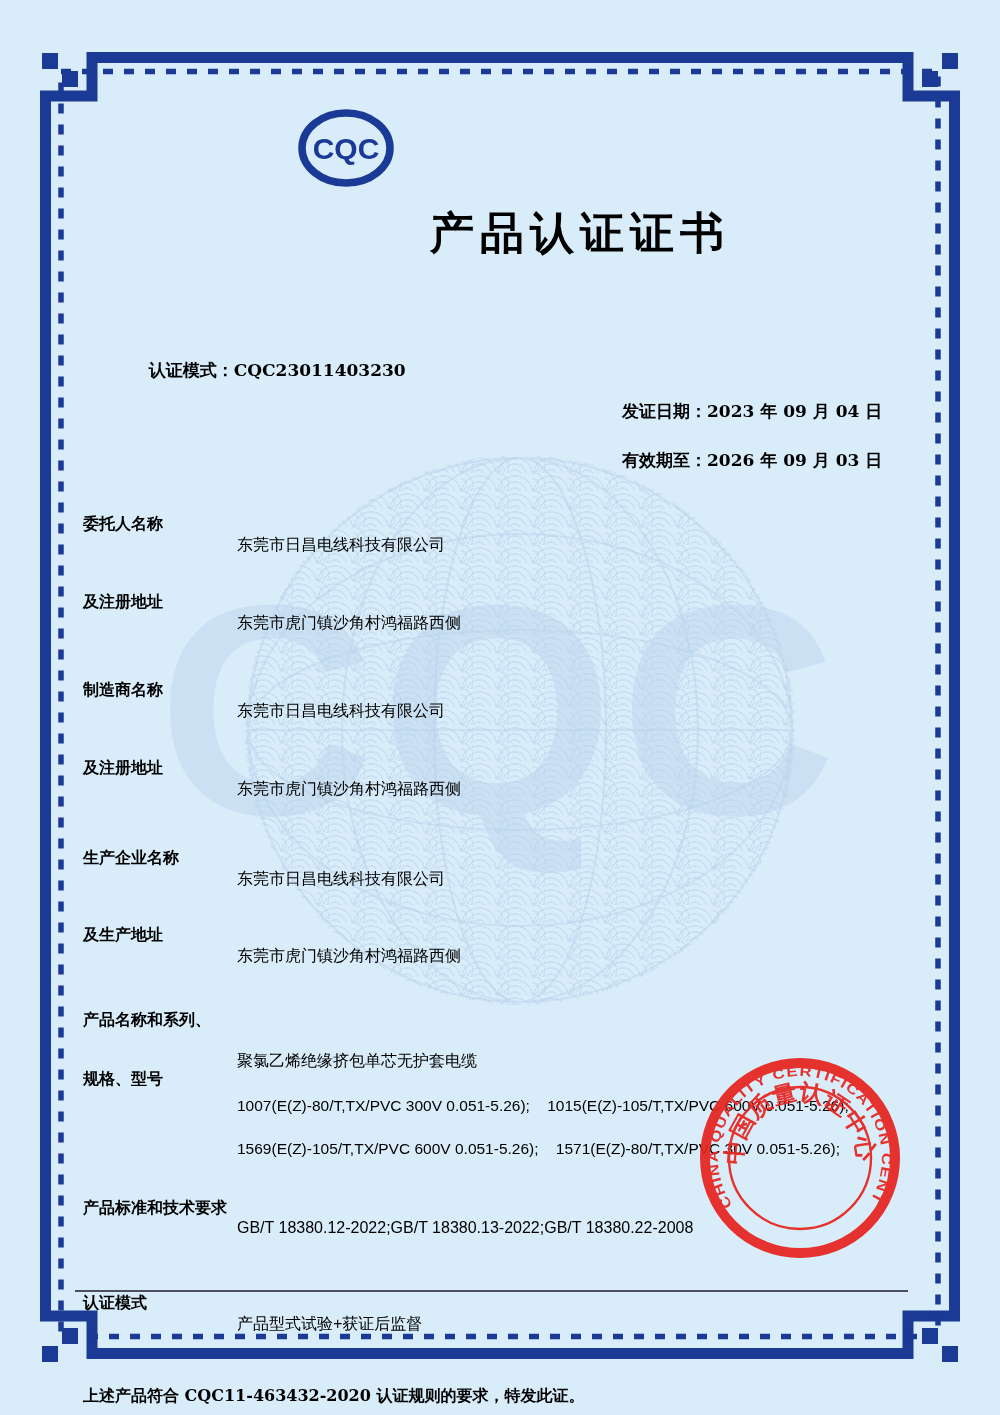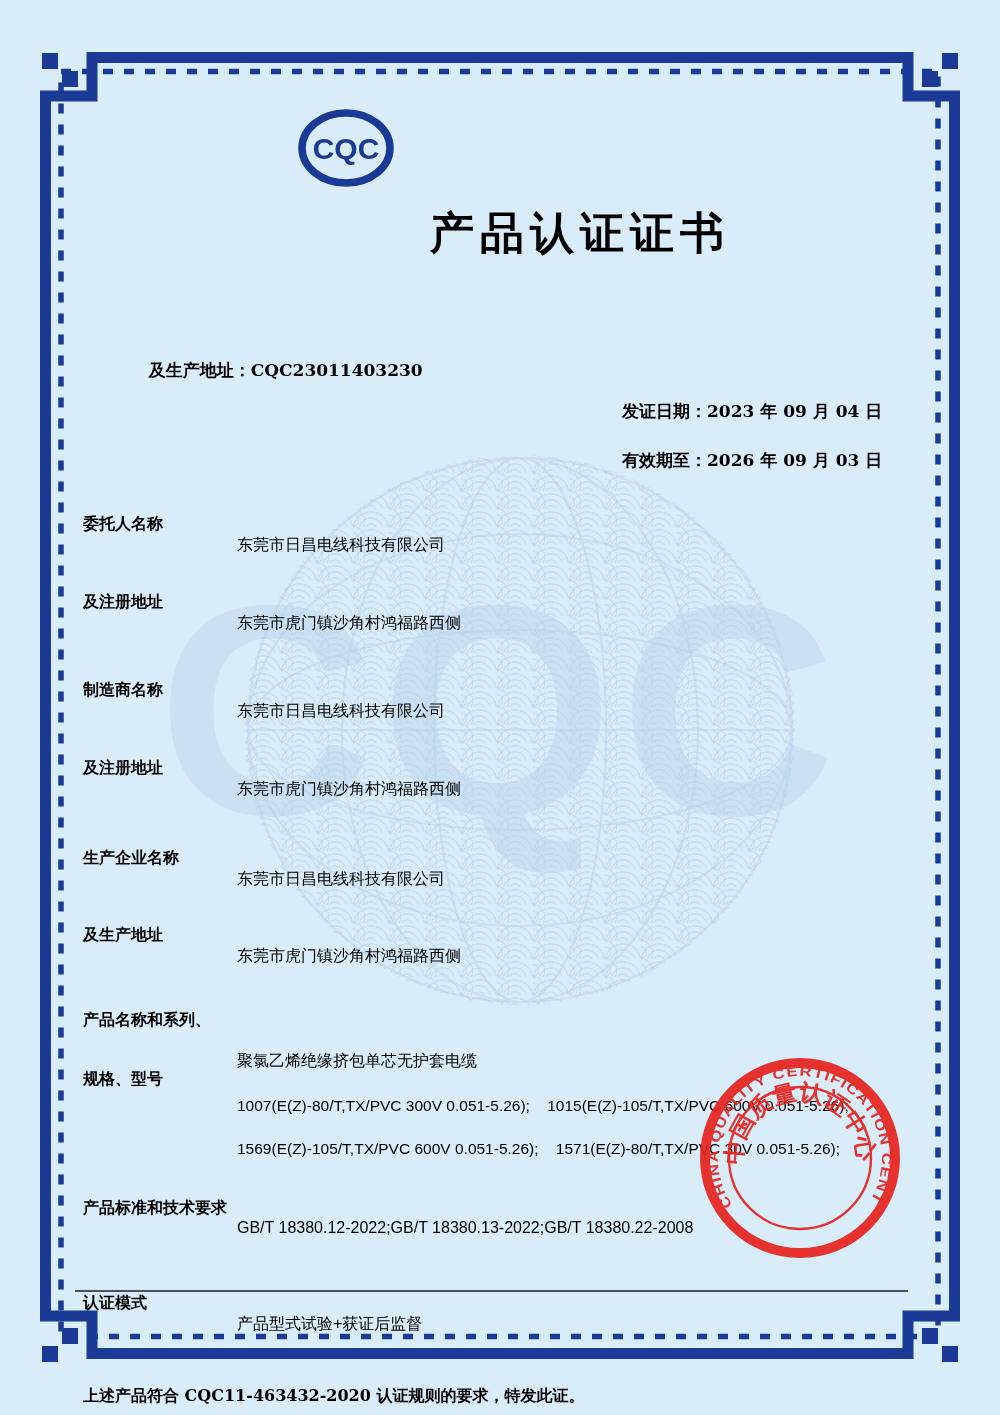--- a/index.html
+++ b/index.html
@@ -72,21 +72,21 @@
     <line x1="75" y1="1291" x2="908" y2="1291" stroke="#1c1c2e" stroke-width="1.6"></line>
   </svg>
 
   <svg class="abs content" style="left:296px;top:106px;" width="100" height="84" viewBox="0 0 100 84">
     <ellipse cx="50" cy="42" rx="44" ry="35" fill="none" stroke="#1a3a96" stroke-width="7.5"></ellipse>
     <text x="50" y="53" text-anchor="middle" font-size="30" font-weight="800" fill="#1a3a96" font-family="Liberation Sans, sans-serif">CQC</text>
   </svg>
   <div class="abs content title" style="left:430px;top:120px;">产品认证证书</div>
 
   <div class="abs content certno serifed" style="left:125px;top:196px;">
-    <span>及生产地址：</span><span>CQC23011403230</span>
+    <span>认证模式：</span><span>CQC23011403230</span>
   </div>
   <div class="abs content dateline serifed" style="left:622px;top:194px;">发证日期：2023 年 09 月 04 日</div>
   <div class="abs content dateline serifed" style="left:622px;top:220px;">有效期至：2026 年 09 月 03 日</div>
 
   <div class="abs content lbl" style="left:83px;top:262px;">委托人名称</div>
   <div class="abs content val" style="left:237px;top:262px;">东莞市日昌电线科技有限公司</div>
   <div class="abs content lbl" style="left:83px;top:298px;">及注册地址</div>
   <div class="abs content val" style="left:237px;top:298px;">东莞市虎门镇沙角村鸿福路西侧</div>
 
   <div class="abs content lbl" style="left:83px;top:344px;">制造商名称</div>

